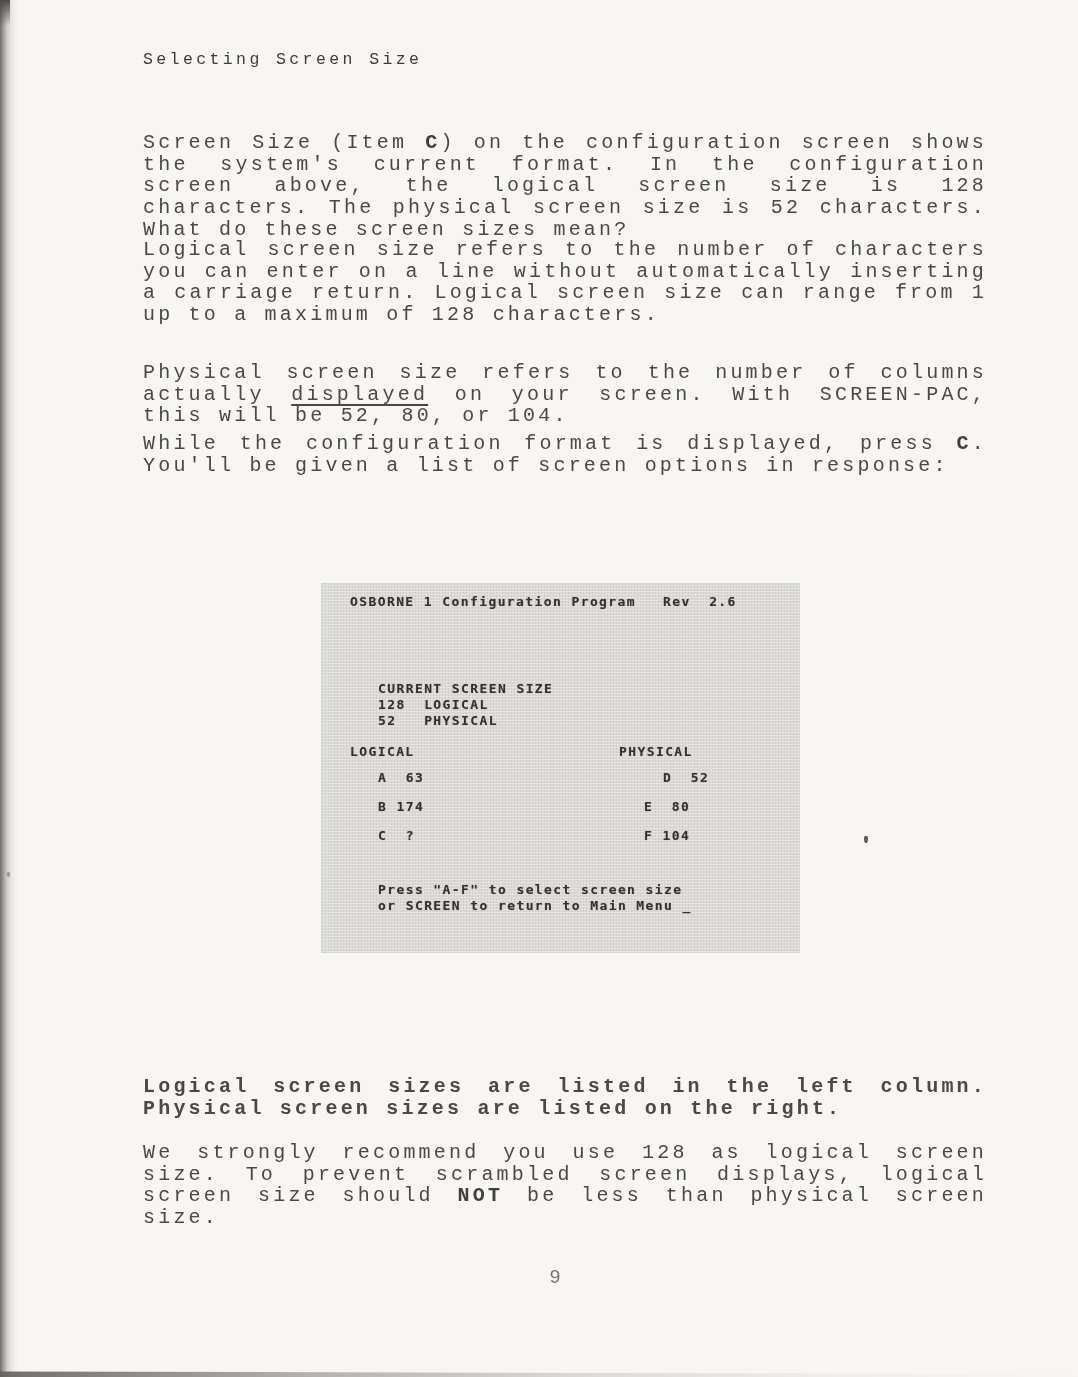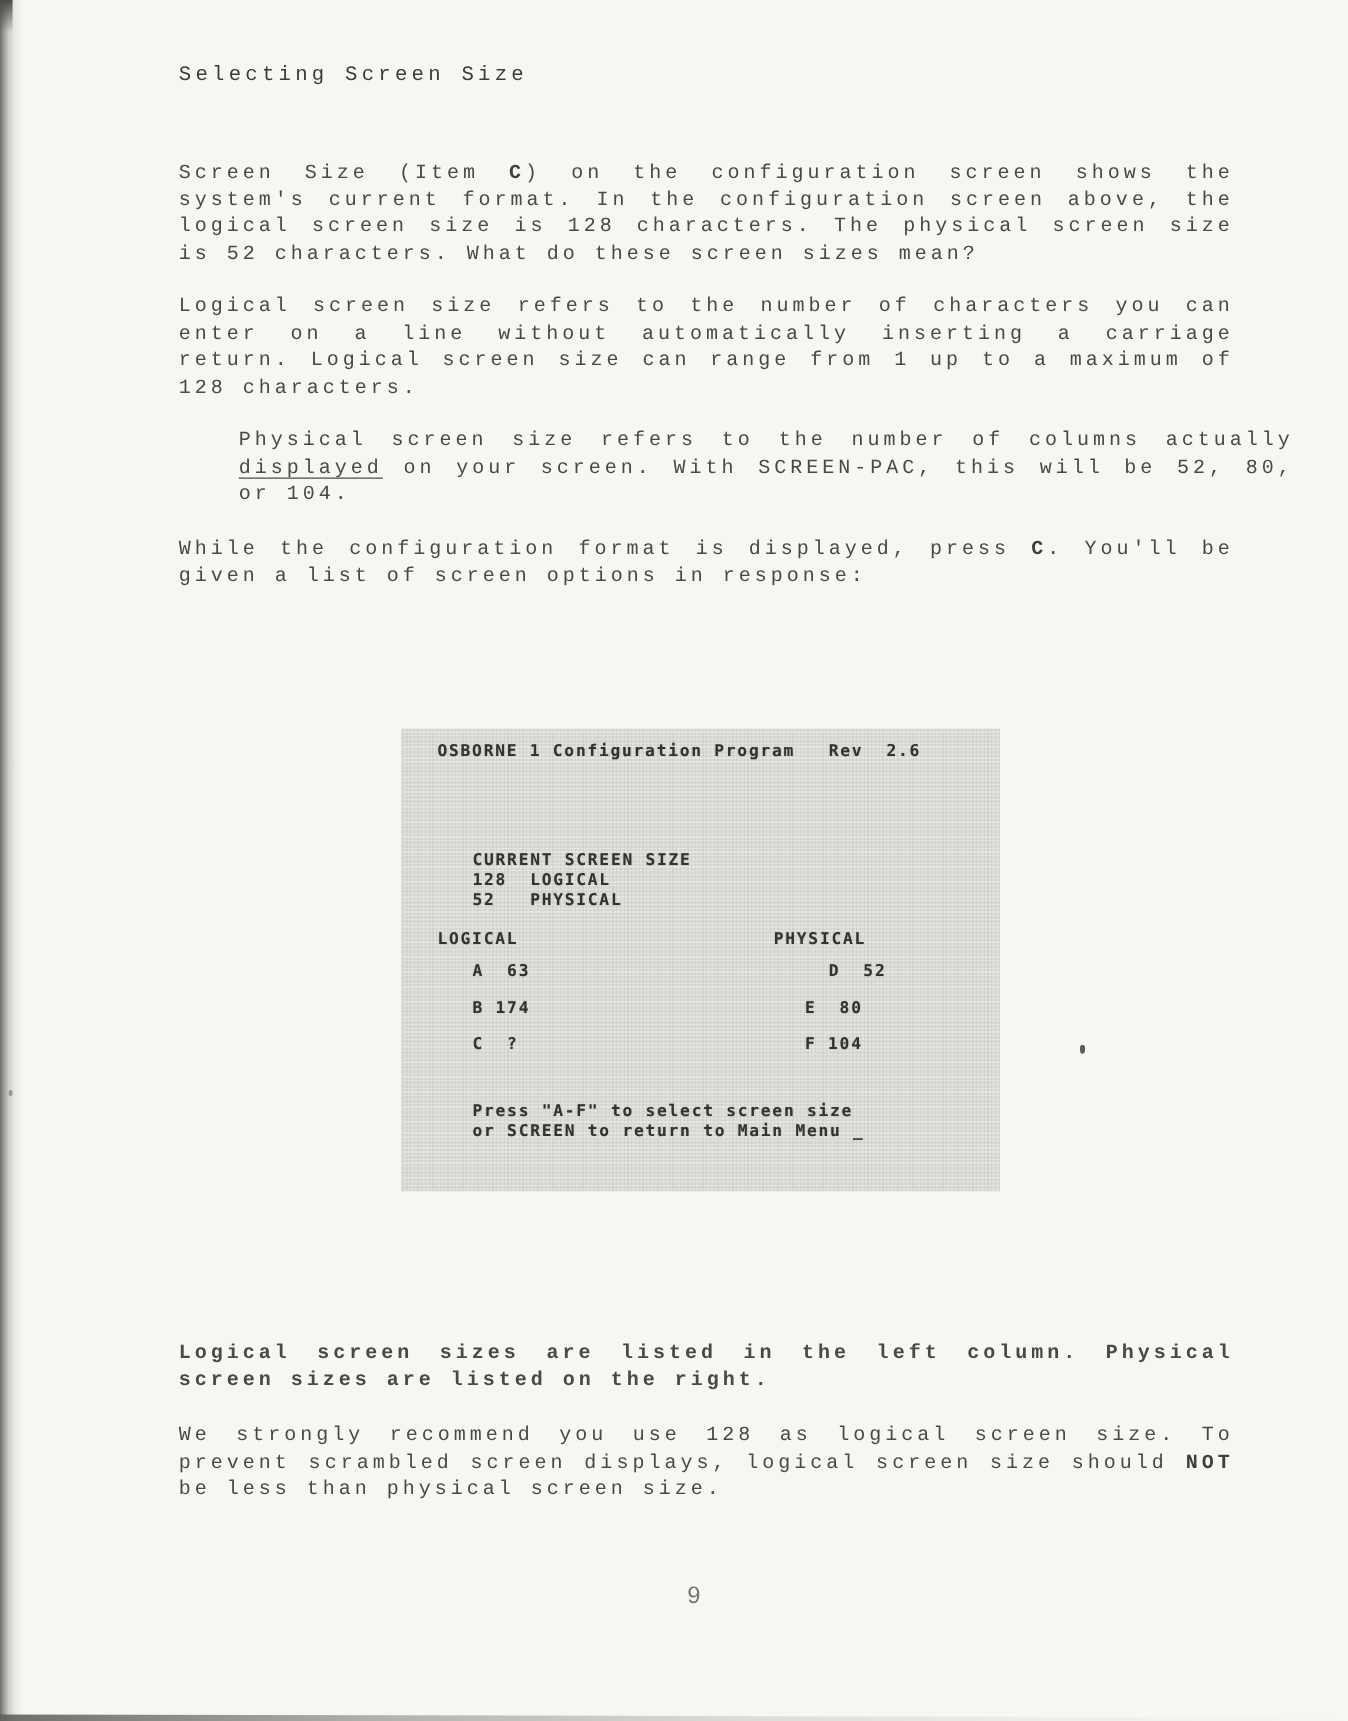--- a/index.html
+++ b/index.html
@@ -26,21 +26,21 @@
       rgba(96,95,90,0.9) 0%, rgba(120,119,114,0.55) 28%,
       rgba(150,149,144,0.28) 55%, rgba(180,179,174,0.12) 78%, rgba(0,0,0,0) 100%);
     clip-path: polygon(0 45%, 100% 70%, 100% 100%, 0 100%);
   }
   .speck { position: absolute; background: #5d5c58; border-radius: 40% 40% 60% 60%; }
 
   
   .tw {
     position: absolute;
     left: 143px; width: 844px;
-    font-size: 16px; line-height: 21.7px;
+    font-size: 20px; line-height: 21.7px;
     letter-spacing: 3.2px;
     color: #4a4945;
     text-align: justify;
   }
   .tw:lang(en) { text-justify: inter-word; }
   .heading {
     position: absolute; left: 143px; top: 50px;
     font-size: 16.5px; font-weight: normal; letter-spacing: 3.4px;
     color: #3d3c38;
   }
@@ -78,21 +78,21 @@
 <div class="bottom-edge"></div>
 <div class="speck" style="left:864px; top:836px; width:4px; height:7px;"></div>
 <div class="speck" style="left:7px; top:872px; width:3px; height:5px; opacity:.5;"></div>
 
 <div class="heading">Selecting Screen Size</div>
 
 <p class="tw" style="top:112px;"><span>Screen Size (Item </span><span class="b">C</span><span>) on the configuration screen shows the system's current format. In the configuration screen above, the logical screen size is 128 characters. The physical screen size is 52 characters. What do these screen sizes mean?</span></p>
 
 <p class="tw" style="top:219px;">Logical screen size refers to the number of characters you can enter on a line without automatically inserting a carriage return. Logical screen size can range from 1 up to a maximum of 128 characters.</p>
 
-<p class="tw" style="top:326px;margin-left:48px;"><span>Physical screen size refers to the number of columns actually </span><span class="u">displayed</span><span> on your screen. With SCREEN-PAC, this will be 52, 80, or 104.</span></p>
+<p class="tw" style="top:342px;"><span>Physical screen size refers to the number of columns actually </span><span class="u">displayed</span><span> on your screen. With SCREEN-PAC, this will be 52, 80, or 104.</span></p>
 
 <p class="tw" style="top:413px;"><span>While the configuration format is displayed, press </span><span class="b">C</span><span>. You'll be given a list of screen options in response:</span></p>
 
 <div class="crt">
   <div class="ln" style="left:28px;  top:10px;">OSBORNE 1 Configuration Program</div>
   <div class="ln" style="left:341px; top:10px;">Rev  2.6</div>
 
   <div class="ln" style="left:56px;  top:97px;">CURRENT SCREEN SIZE</div>
   <div class="ln" style="left:56px;  top:113px;">128  LOGICAL</div>
   <div class="ln" style="left:56px;  top:129px;">52   PHYSICAL</div>

